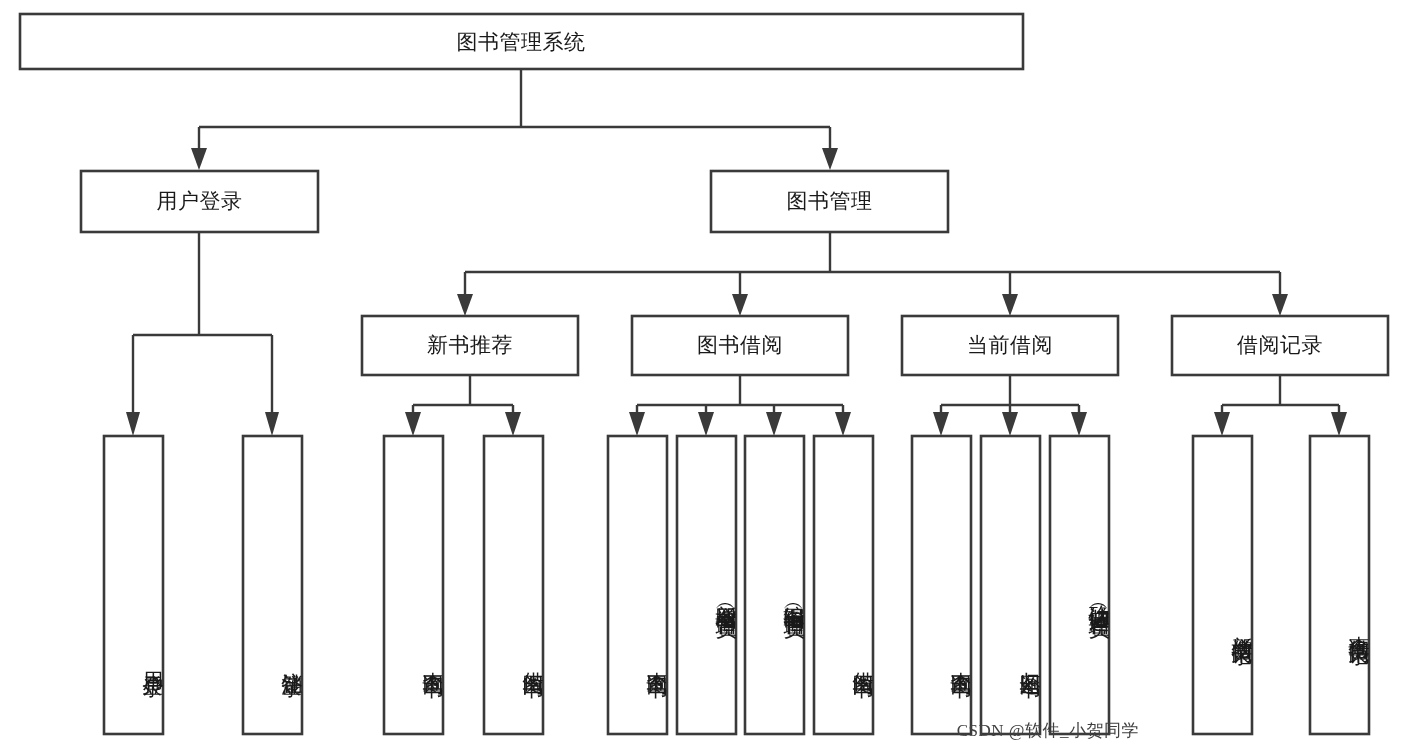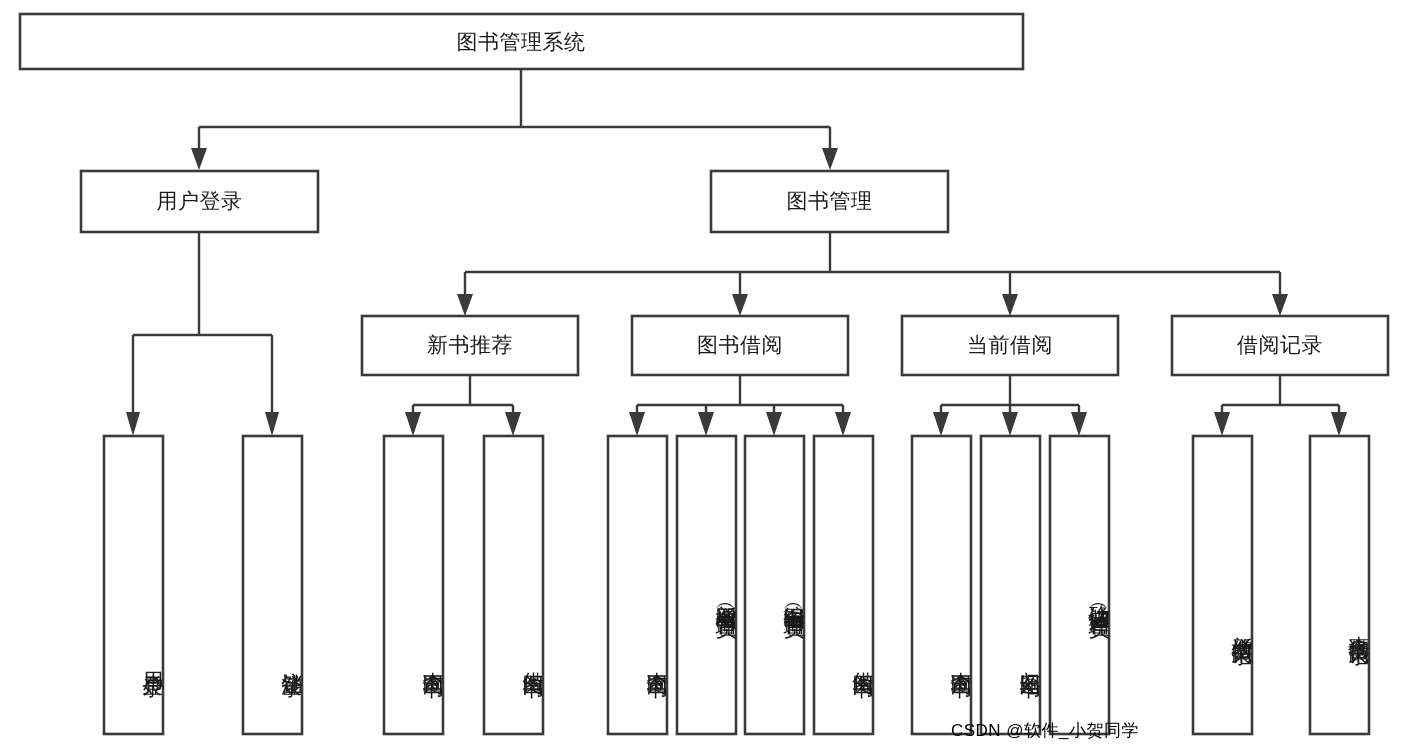--- a/index.html
+++ b/index.html
@@ -62,23 +62,23 @@
     display: flex;
     align-items: flex-start;
     justify-content: center;
     white-space: nowrap;
     pointer-events: none;
   }
   .watermark {
     position: absolute;
     right: 8px;
     bottom: 5px;
-    font-family: Liberation Sans, sans-serif;
+    font-family: Liberation Serif, serif;
     font-size: 17px;
-    color: #000000;
+    color: #404040;
     letter-spacing: 0.5px;
     white-space: nowrap;
   }
 </style>
 </head>
 <body>
 
 <div id="chart-root">
 
   <svg class="flow" viewBox="0 0 1405 747">

